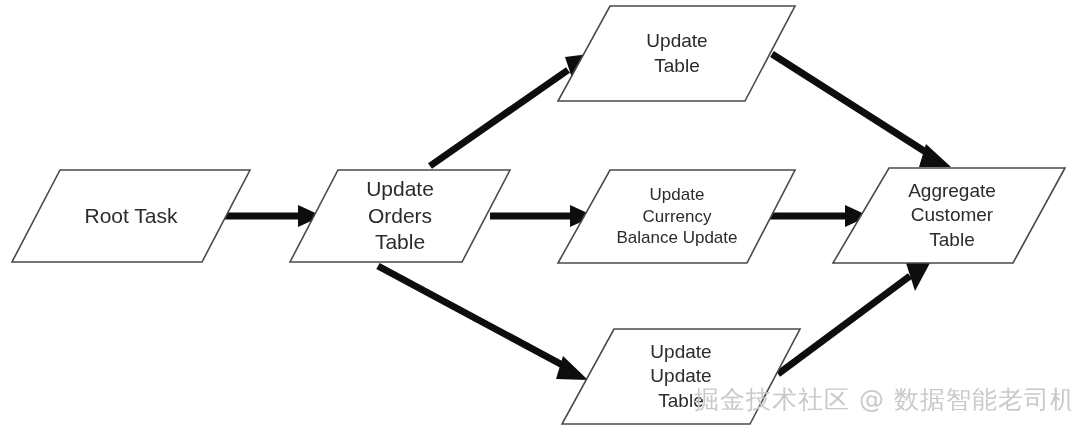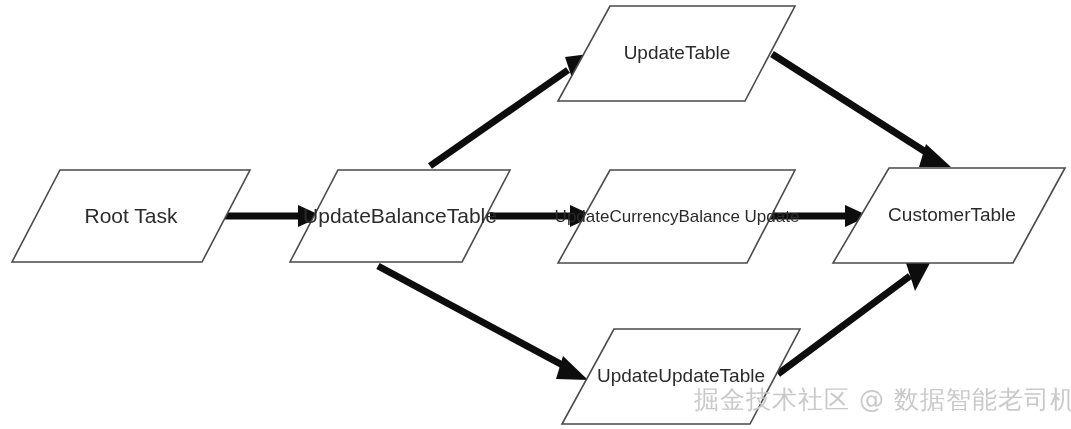--- a/index.html
+++ b/index.html
@@ -34,21 +34,21 @@
     stroke-width: 7;
     fill: none;
     stroke-linecap: butt;
   }
   .edge-head {
     fill: #0d0d0d;
   }
   .node-label {
     position: absolute;
     display: flex;
-    flex-direction: row;
+    flex-direction: column;
     align-items: center;
     justify-content: center;
     text-align: center;
     color: #2b2b2b;
     font-family: "Liberation Sans", sans-serif;
     line-height: 1.28;
     pointer-events: none;
     white-space: pre;
   }
   .node-label span {
@@ -121,21 +121,21 @@
 
     <polygon class="node-shape" points="889,168 1065,168 1013,263 833,263"></polygon>
   </svg>
 
   <div class="node-label lbl-lg" style="left:42px; top:170px; width:178px; height:92px;">
     <span>Root Task</span>
   </div>
 
   <div class="node-label lbl-lg" style="left:318px; top:170px; width:164px; height:92px;">
     <span>Update</span>
-    <span>Balance</span>
+    <span>Orders</span>
     <span>Table</span>
   </div>
 
   <div class="node-label lbl-md" style="left:588px; top:6px; width:178px; height:95px;">
     <span>Update</span>
     <span>Table</span>
   </div>
 
   <div class="node-label lbl-sm" style="left:588px; top:170px; width:178px; height:93px;">
     <span>Update</span>
@@ -143,19 +143,20 @@
     <span>Balance Update</span>
   </div>
 
   <div class="node-label lbl-md" style="left:592px; top:329px; width:178px; height:95px;">
     <span>Update</span>
     <span>Update</span>
     <span>Table</span>
   </div>
 
   <div class="node-label lbl-md" style="left:866px; top:168px; width:172px; height:95px;">
+    <span>Aggregate</span>
     <span>Customer</span>
     <span>Table</span>
   </div>
 
   <div class="watermark" style="left:694px; top:383px;">掘金技术社区 @ 数据智能老司机</div>
 
 </div>
 
 </body></html>

